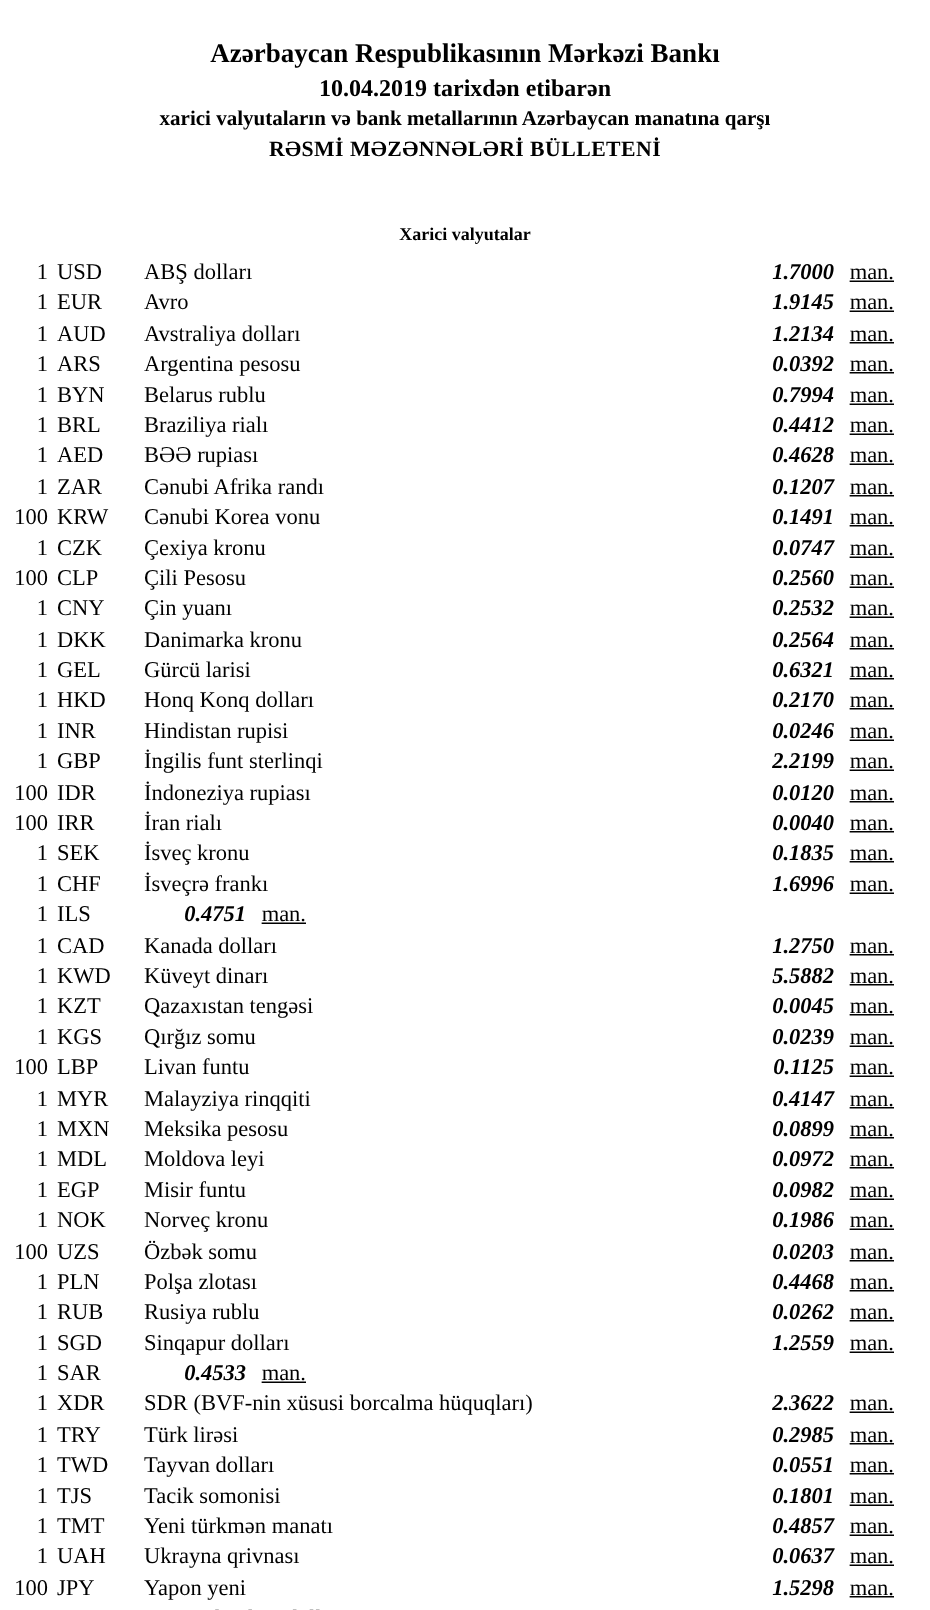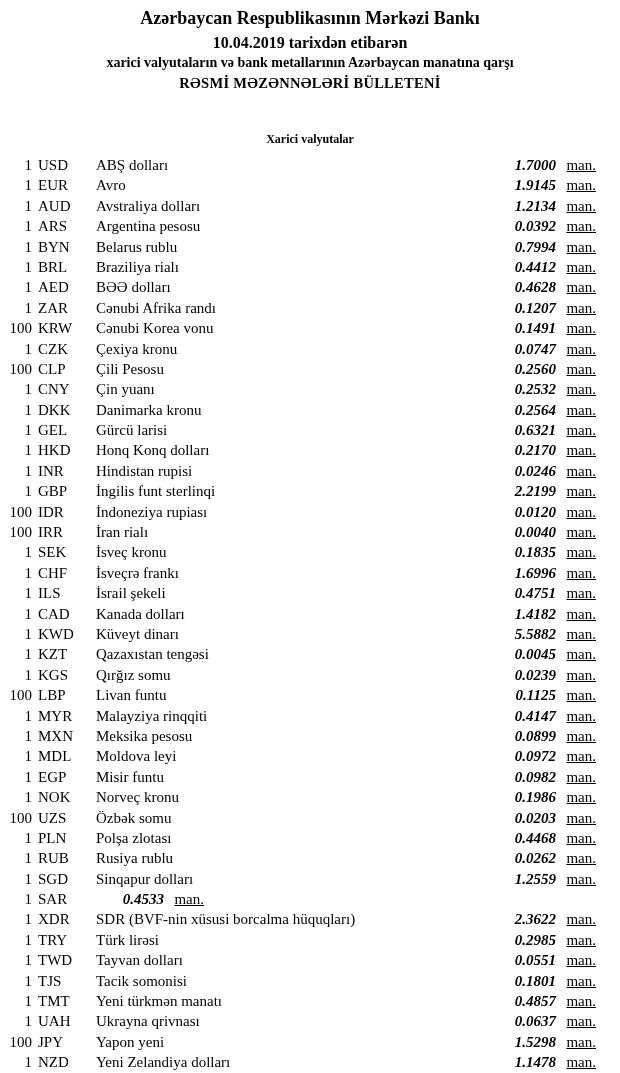--- a/index.html
+++ b/index.html
@@ -11,21 +11,21 @@
     width: 620px;
     height: 1073px;
     font-family: "Liberation Serif", "DejaVu Serif", serif;
     color: #000000;
     overflow: hidden;
   }
   .page {
     width: 620px;
     height: 1073px;
     box-sizing: border-box;
-    padding-top: 6px;
+    padding-top: 23px;
   }
   .doc-header {
     text-align: center;
   }
   .doc-title {
     font-size: 18px;
     font-weight: bold;
     line-height: 24px;
   }
   .doc-date {
@@ -146,21 +146,21 @@
       <div class="row">
         <span class="qty">1</span>
         <span class="code">BRL</span>
         <span class="name">Braziliya rialı</span>
         <span class="rate">0.4412</span>
         <span class="unit">man.</span>
       </div>
       <div class="row">
         <span class="qty">1</span>
         <span class="code">AED</span>
-        <span class="name">BƏƏ dolları</span>
+        <span class="name">BƏƏ rupiası</span>
         <span class="rate">0.4628</span>
         <span class="unit">man.</span>
       </div>
       <div class="row">
         <span class="qty">1</span>
         <span class="code">ZAR</span>
         <span class="name">Cənubi Afrika randı</span>
         <span class="rate">0.1207</span>
         <span class="unit">man.</span>
       </div>
@@ -251,29 +251,28 @@
       <div class="row">
         <span class="qty">1</span>
         <span class="code">CHF</span>
         <span class="name">İsveçrə frankı</span>
         <span class="rate">1.6996</span>
         <span class="unit">man.</span>
       </div>
       <div class="row">
         <span class="qty">1</span>
         <span class="code">ILS</span>
-        <span class="name">İsrail şekeli</span>
         <span class="rate">0.4751</span>
         <span class="unit">man.</span>
       </div>
       <div class="row">
         <span class="qty">1</span>
         <span class="code">CAD</span>
         <span class="name">Kanada dolları</span>
-        <span class="rate">1.4182</span>
+        <span class="rate">1.2750</span>
         <span class="unit">man.</span>
       </div>
       <div class="row">
         <span class="qty">1</span>
         <span class="code">KWD</span>
         <span class="name">Küveyt dinarı</span>
         <span class="rate">5.5882</span>
         <span class="unit">man.</span>
       </div>
       <div class="row">

